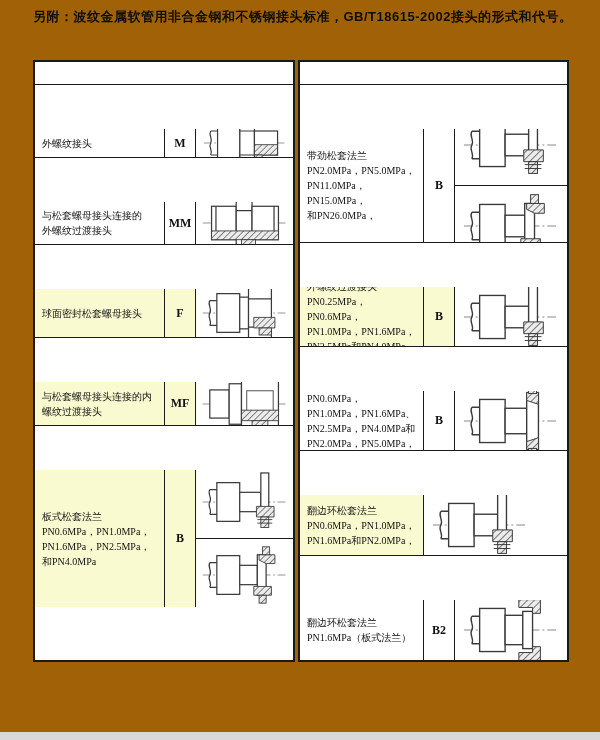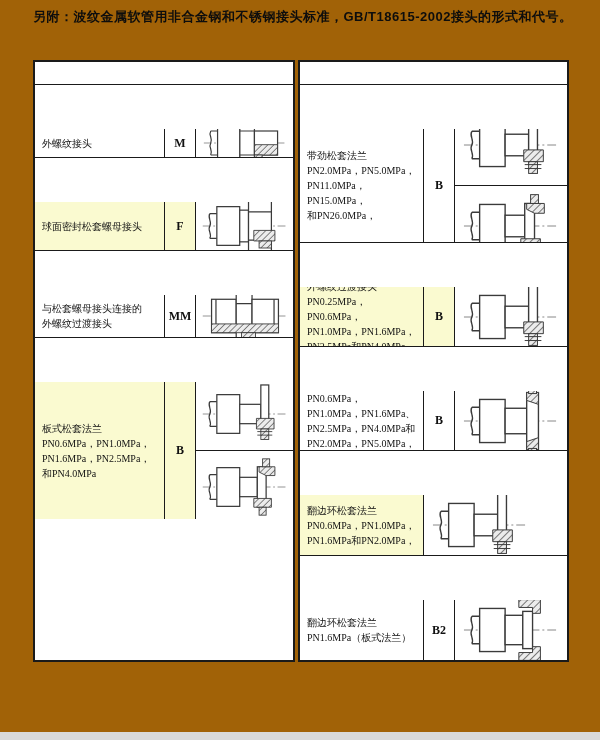--- a/index.html
+++ b/index.html
@@ -205,45 +205,57 @@
             <span class="type-text">外螺纹接头</span>
           </div>
         <div class="cell c-code code">M</div>
         <div class="cell c-diag diagram">
           <svg class="fig" viewBox="0 0 100 70" width="88" height="60">
               <use href="#fig-m"></use>
             </svg>
         </div>
       </div>
 
+      <div class="r" style="height:87px">
+        <div class="cell c-type type">
+            <span class="type-text">与松套螺母接头连接的
+外螺纹过渡接头</span>
+          </div>
+        <div class="cell c-code code">MM</div>
+        <div class="cell c-diag diagram">
+          <svg class="fig" viewBox="0 0 100 70" width="88" height="62">
+              <use href="#fig-mm"></use>
+            </svg>
+        </div>
+      </div>
+
       <div class="r hl" style="height:93px">
         <div class="cell c-type type">
             <span class="type-text">球面密封松套螺母接头</span>
           </div>
         <div class="cell c-code code">F</div>
         <div class="cell c-diag diagram">
           <svg class="fig" viewBox="0 0 100 70" width="88" height="62">
               <use href="#fig-f"></use>
             </svg>
         </div>
       </div>
 
-      <div class="r" style="height:87px">
-        <div class="cell c-type type">
-            <span class="type-text">与松套螺母接头连接的
-外螺纹过渡接头</span>
-          </div>
-        <div class="cell c-code code">MM</div>
+      <div class="r hl" style="height:88px">
+        <div class="cell c-type type">
+            <span class="type-text">与松套螺母接头连接的内
+螺纹过渡接头</span>
+          </div>
+        <div class="cell c-code code">MF</div>
         <div class="cell c-diag diagram">
           <svg class="fig" viewBox="0 0 100 70" width="88" height="62">
-              <use href="#fig-mm"></use>
-            </svg>
-        </div>
-      </div>
-
+              <use href="#fig-mf"></use>
+            </svg>
+        </div>
+      </div>
 
 
       <div class="r hl" style="height:181px">
         <div class="cell c-type type">
             <span class="type-text">板式松套法兰
 PN0.6MPa，PN1.0MPa，
 PN1.6MPa，PN2.5MPa，
 和PN4.0MPa</span>
           </div>
         <div class="cell c-code code">B</div>

